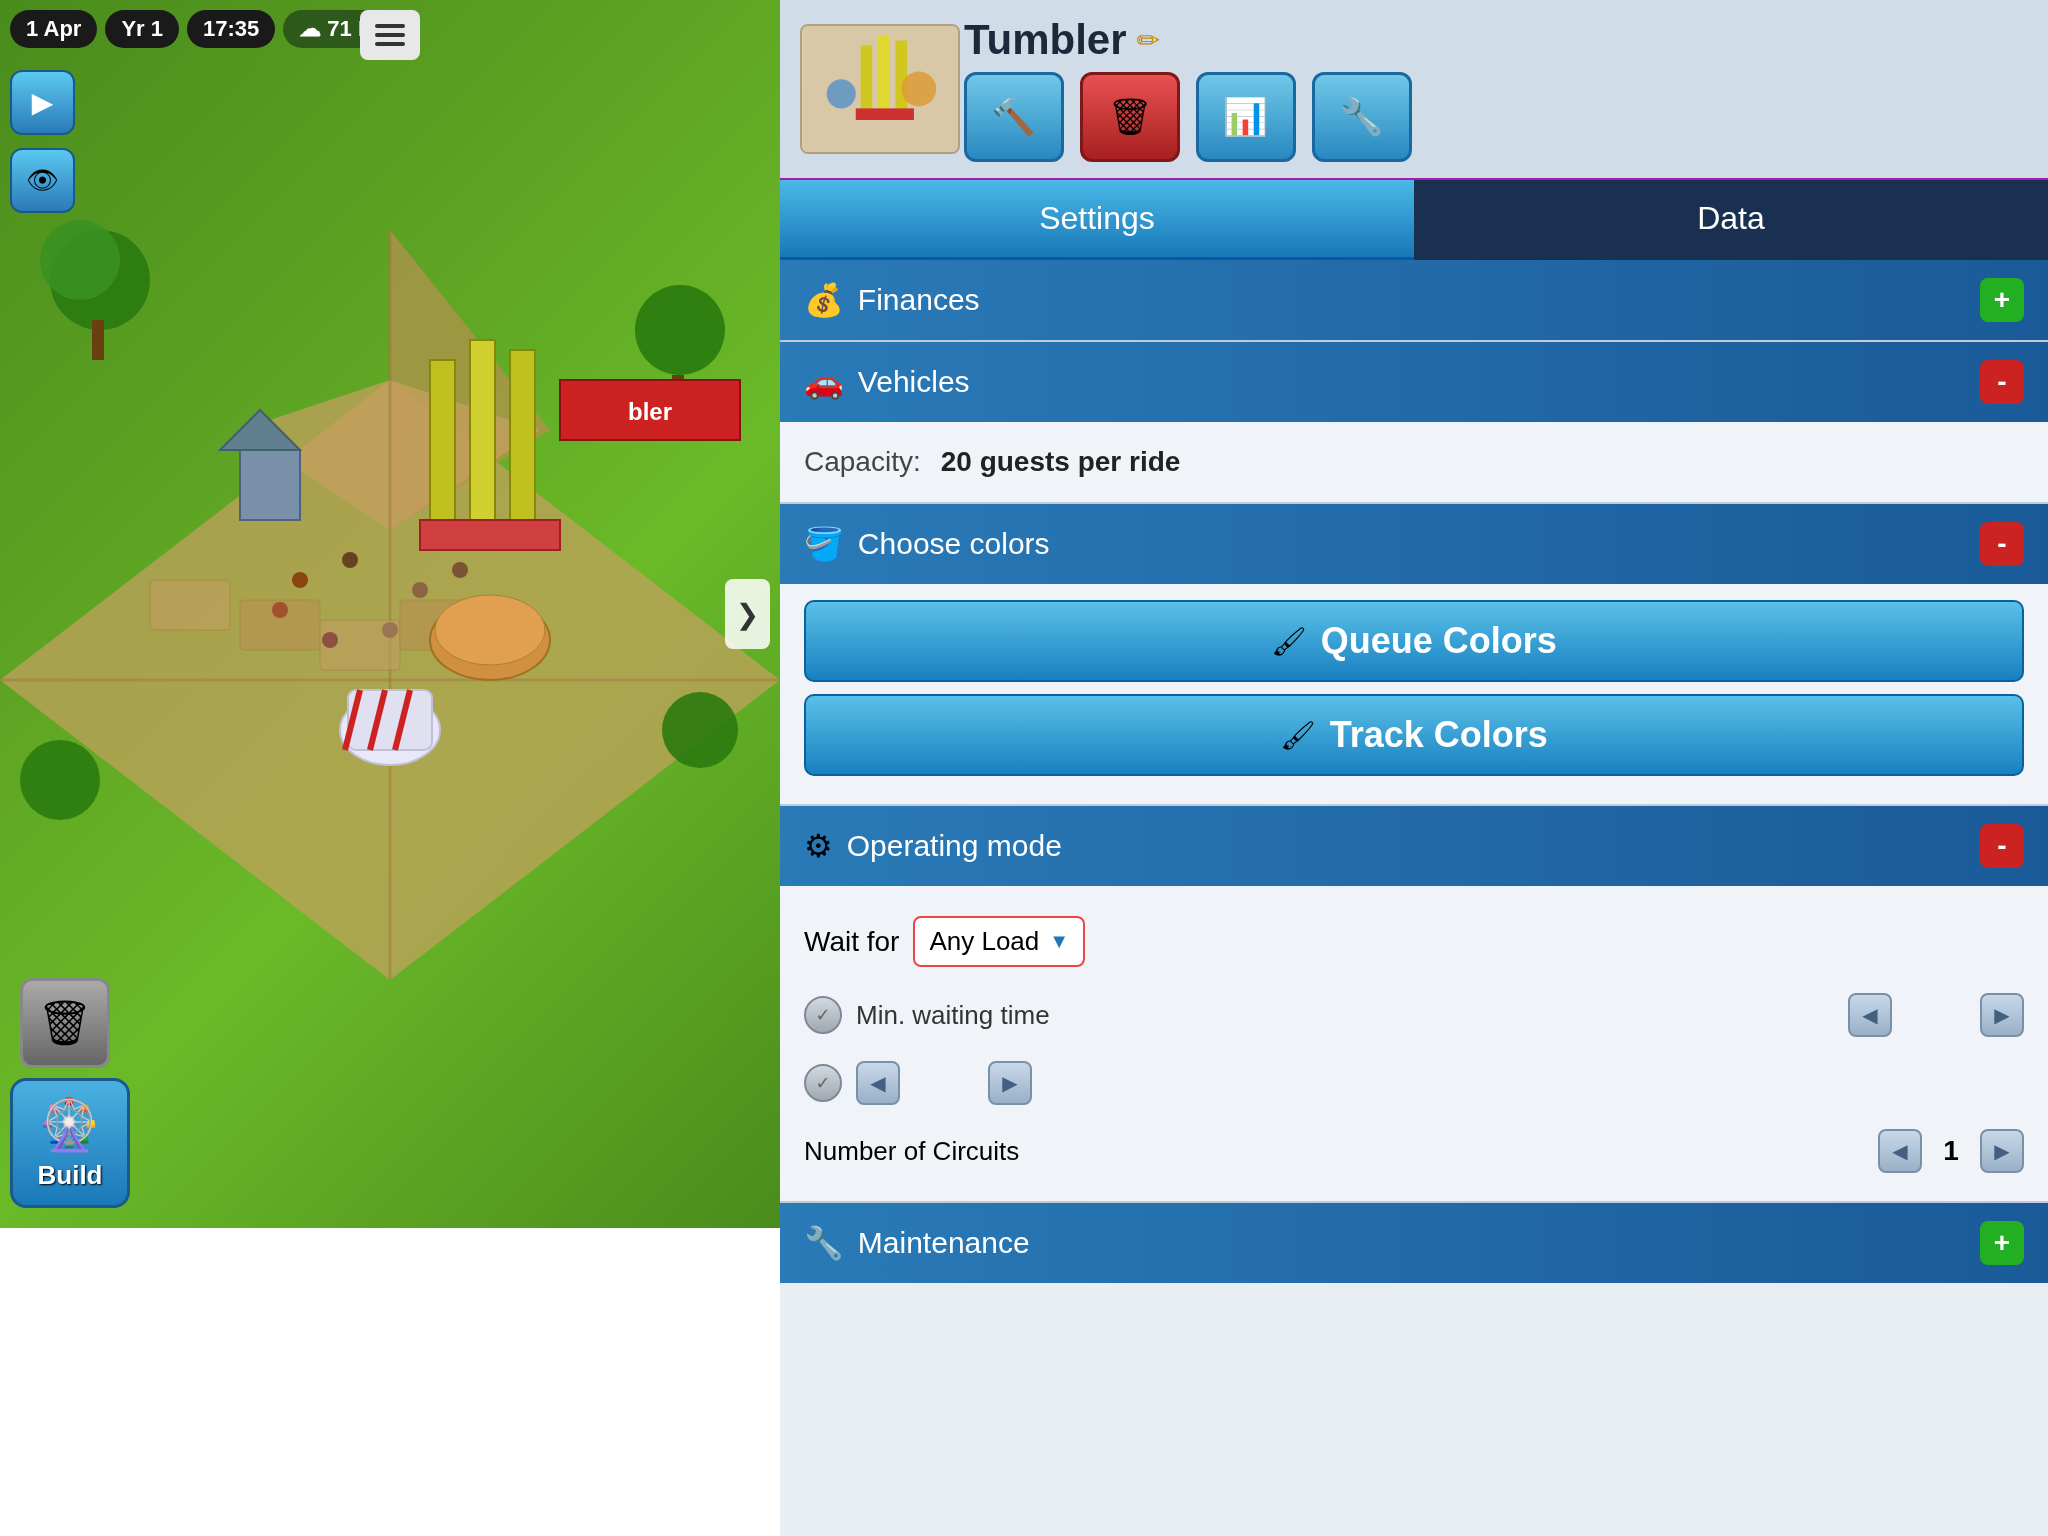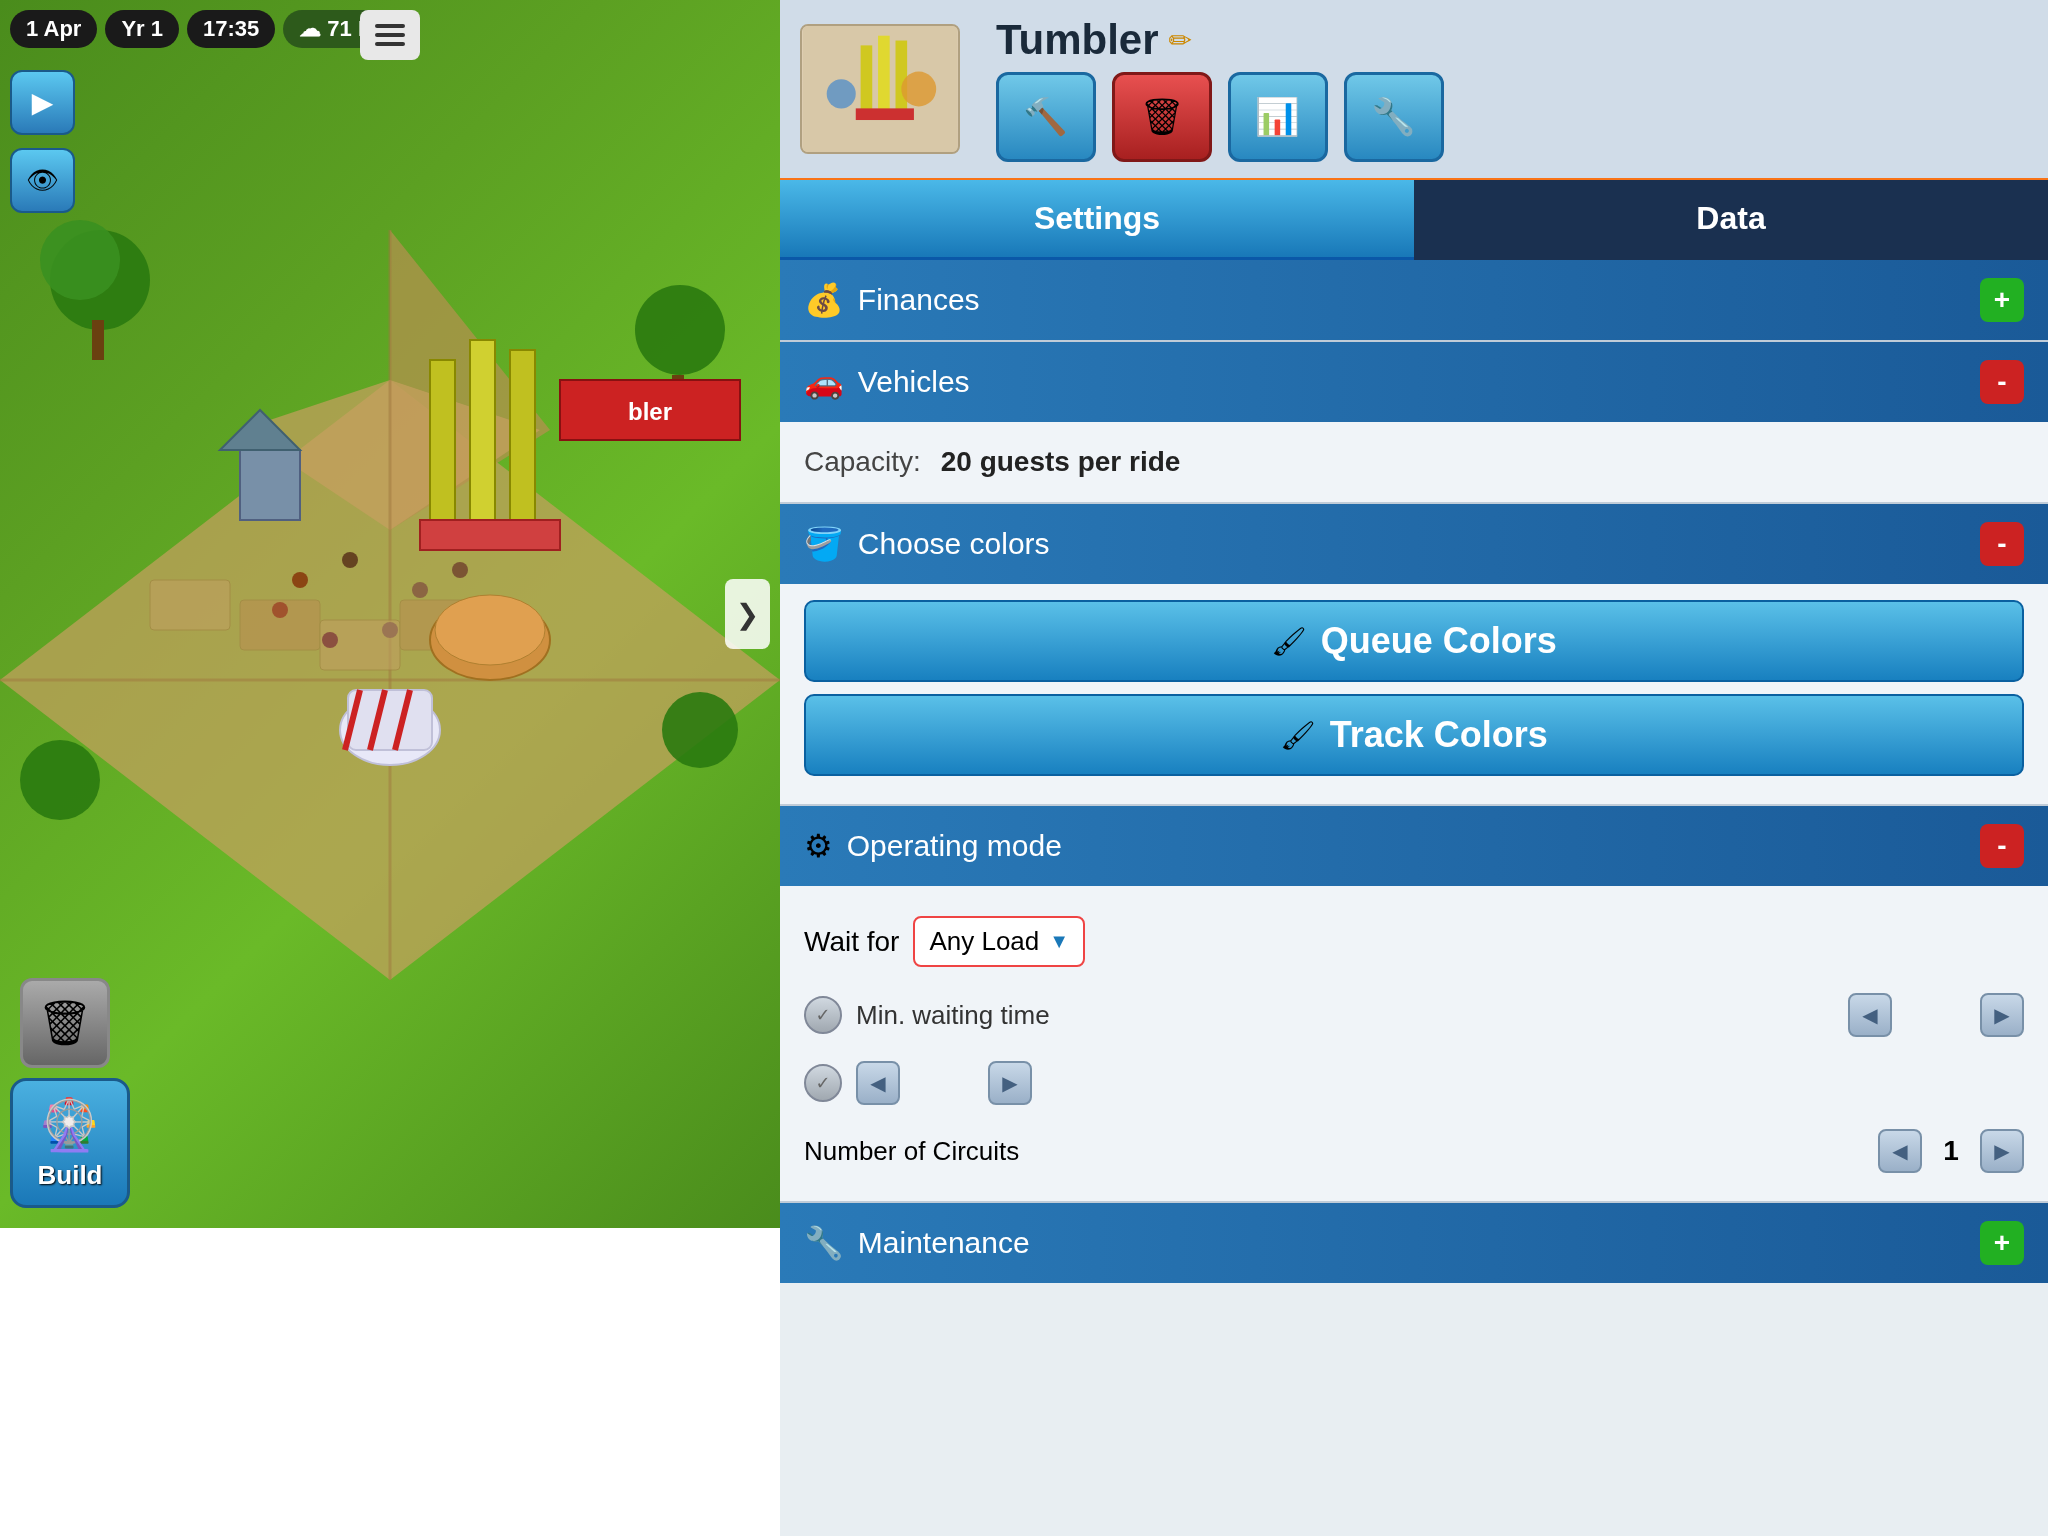--- a/index.html
+++ b/index.html
@@ -164,22 +164,22 @@
       flex-direction: column;
       overflow: hidden;
     }
 
     
     #ride-header {
       background: #d0dce8;
       padding: 16px 20px;
       display: flex;
       align-items: center;
-      gap: 36px;
-      border-bottom: 2px solid #f97316;
+      gap: 4px;
+      border-bottom: 2px solid #a21caf;
       min-height: 145px;
       text-align: center;
     }
 
     #ride-thumbnail {
       width: 160px;
       height: 130px;
       background: linear-gradient(135deg, #e8d8c0, #d8c8b0);
       border-radius: 8px;
       border: 2px solid #b0a080;
@@ -255,21 +255,21 @@
     #tabs {
       display: flex;
       background: #c0ccd8;
     }
 
     .tab {
       flex: 1;
       padding: 20px;
       text-align: center;
       font-size: 32px;
-      font-weight: bold;
+      font-weight: normal;
       cursor: pointer;
       border-bottom: 3px solid transparent;
     }
 
     .tab-active {
       background: linear-gradient(to bottom, #4ab8e8, #1878b8);
       color: white;
       border-bottom-color: #0a58a8;
     }
 

